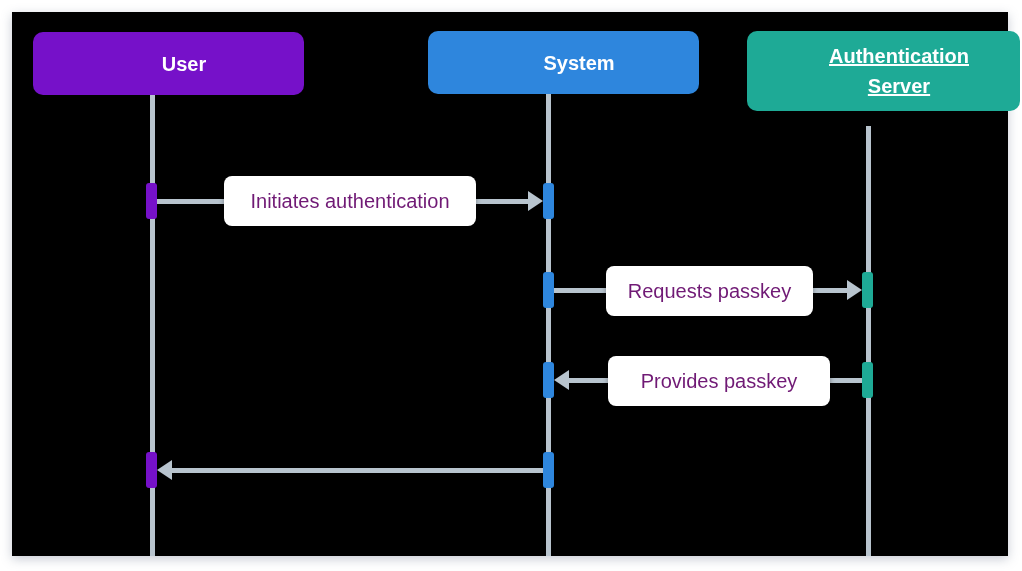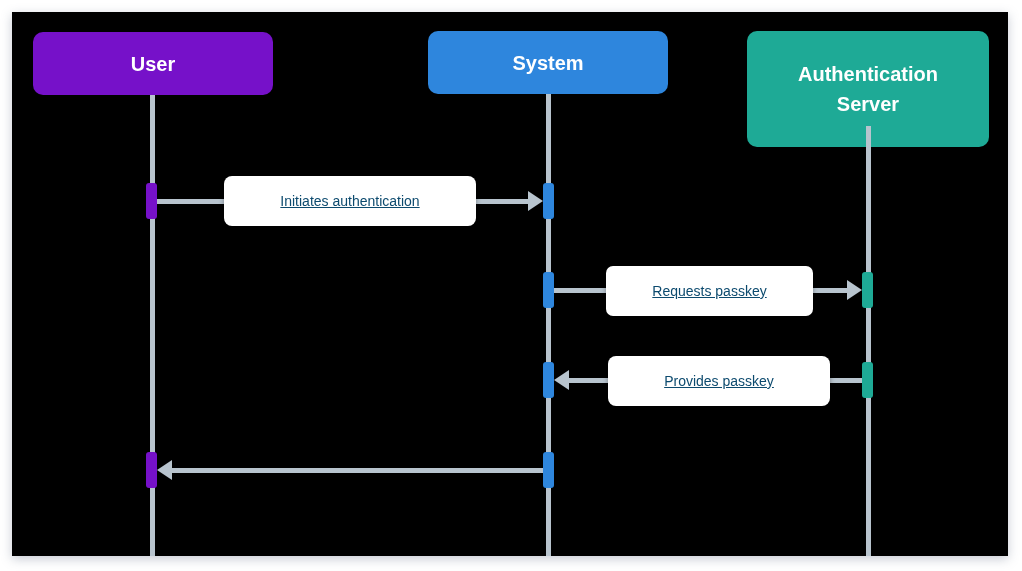--- a/index.html
+++ b/index.html
@@ -24,24 +24,25 @@
     position: absolute;
     border-radius: 10px;
     display: flex;
     align-items: center;
     justify-content: center;
     color: #ffffff;
     font-size: 20px;
     font-weight: 600;
     text-align: center;
     line-height: 30px;
+    padding-left: 31px;
   }
   .actor-user   { left: 21px;  top: 20px; width: 240px; height: 63px; background: #7611c9; }
   .actor-system { left: 416px; top: 19px; width: 240px; height: 63px; background: #2e86dd; }
-  .actor-auth   { left: 735px; top: 19px; width: 242px; height: 116px; background: #1eaa96; }
+  .actor-auth   { left: 735px; top: 19px; width: 242px; height: 80px; background: #1eaa96; text-decoration: underline; }
   .actor-auth .actor-label { width: 170px; }
 
   .lifeline {
     position: absolute;
     width: 5px;
     background: #b8c4ce;
   }
   .lifeline-user   { left: 138px; top: 83px;  height: 461px; }
   .lifeline-system { left: 534px; top: 82px;  height: 462px; }
   .lifeline-auth   { left: 854px; top: 114px; height: 430px; }
@@ -72,27 +73,26 @@
   .arrow-left  { border-right: 15px solid #b8c4ce; }
 
   .msg-label {
     position: absolute;
     height: 50px;
     background: #ffffff;
     border-radius: 8px;
     display: flex;
     align-items: center;
     justify-content: center;
-    color: #0c4a6e;
-    font-size: 14px;
+    color: #701a75;
+    font-size: 20px;
     box-shadow: 0 2px 5px rgba(0,0,0,0.35);
-    text-decoration: underline;
   }
   .label-1 { left: 212px; top: 164px; width: 252px; }
-  .label-2 { left: 594px; top: 254px; width: 207px; border-radius: 7px; }
+  .label-2 { left: 594px; top: 254px; width: 207px; }
   .label-3 { left: 596px; top: 344px; width: 222px; }
   .label-4 { left: 186px; top: 434px; width: 307px; }
 </style>
 </head>
 <body>
 
 <div class="canvas">
 
   <div class="actor-box actor-user">
     <span class="actor-label">User</span>

